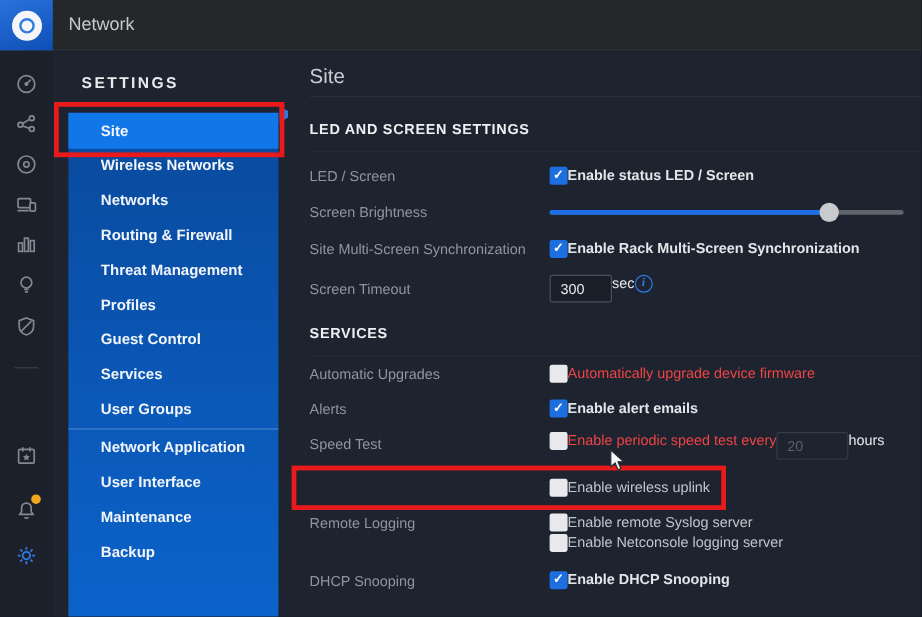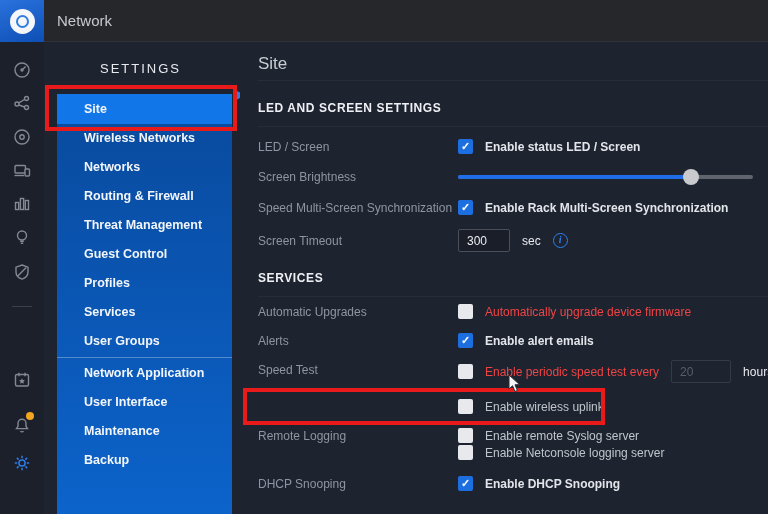--- a/index.html
+++ b/index.html
@@ -20,40 +20,40 @@
   .logo-ring { width:13px; height:13px; border:2.5px solid #2f7de1; border-radius:50%; }
   .topbar-title { position:absolute; left:57px; top:12px; font-size:15px; color:#c6c9ce; }
   
   .rail { position:absolute; left:0; top:42px; width:44px; height:472px; background:#1c202b; z-index:2; }
   .rail-icon { position:absolute; left:12px; width:20px; height:20px; cursor:pointer; }
   .rail-icon svg { width:20px; height:20px; display:block; }
   .rail-divider { position:absolute; left:12px; width:20px; border-top:1px solid #3a3f4a; }
   .badge-dot { position:absolute; right:-2px; top:-3px; width:8px; height:8px; border-radius:50%; background:#f2a51e; }
   
   .sidebar { position:absolute; left:44px; top:42px; width:196px; height:472px; background:#1e2330; }
-  .sidebar-header { position:absolute; left:24px; top:19px; font-size:13px; font-weight:normal;
-                    letter-spacing:2px; color:#e8eaee;margin-left:32px; }
+  .sidebar-header { position:absolute; left:24px; top:19px; font-size:13px; font-weight:bold;
+                    letter-spacing:2px; color:#e8eaee; }
   .menu { position:absolute; left:13px; top:52px; width:175px; height:420px;
           background:linear-gradient(180deg,#094a9c 0%, #0a55b2 45%, #0c63ca 100%); }
   .menu-item { height:29px; line-height:29px; padding-left:27px; font-size:12.5px; font-weight:600;
                color:#f2f5f9; cursor:pointer; white-space:nowrap; }
   .menu-item.active { height:30px; line-height:30px; background:#1177e8; }
   .menu-divider { border-top:1px solid rgba(255,255,255,0.30); margin:1px 0; }
   .select-arrow { position:absolute; left:189px; top:47px; width:0; height:0;
                   border-left:12px solid #2e7de0; border-top:6px solid transparent;
                   border-bottom:7px solid transparent; }
   
   .main { position:absolute; left:240px; top:42px; width:528px; height:472px; background:#1e2330; }
   .page-title { position:absolute; left:18px; top:12px; font-size:17px; color:#c9cdd2; }
   .title-rule { position:absolute; left:18px; top:38px; width:510px; border-top:1px solid #282d39; }
   .section-title { position:absolute; left:18px; font-size:12px; font-weight:bold;
                    letter-spacing:0.6px; color:#eef0f3; }
   .section-rule { position:absolute; left:18px; width:510px; border-top:1px solid #272c38; }
   .row-label { position:absolute; left:18px; font-size:12px; color:#8f95a0; white-space:nowrap; }
-  .ctrl { position:absolute; left:218px; display:flex; align-items:center; gap:12px; white-space:nowrap; }
+  .ctrl { position:absolute; left:218px; display:flex; gap:0; white-space:nowrap; }
   .cb { width:15px; height:15px; border-radius:2px; background:#e8e9ec; flex:0 0 auto;
         display:inline-block; text-align:center; cursor:pointer; }
   .cb::after { content:"✓"; display:block; font-size:11px; line-height:15px; font-weight:bold;
                color:#ffffff; opacity:0; }
   .cb[data-checked="true"] { background:#1d6fe0; }
   .cb[data-checked="true"]::after { opacity:1; }
   .cb-text { font-size:12px; font-weight:600; color:#e2e5e9; }
   .cb-text.muted { font-weight:400; color:#ef4444; }
   .cb-text.mid { font-weight:400; color:#c0c5cc; }
   .unit { font-size:12px; font-weight:normal; color:#e8eaed; }
@@ -162,22 +162,22 @@
   </div>
 
   <div class="sidebar">
     <div class="sidebar-header">SETTINGS</div>
     <div class="menu">
       <div class="menu-item active">Site</div>
       <div class="menu-item">Wireless Networks</div>
       <div class="menu-item">Networks</div>
       <div class="menu-item">Routing &amp; Firewall</div>
       <div class="menu-item">Threat Management</div>
+      <div class="menu-item">Profiles</div>
       <div class="menu-item">Guest Control</div>
-      <div class="menu-item">Profiles</div>
       <div class="menu-item">Services</div>
       <div class="menu-item">User Groups</div>
       <div class="menu-divider"></div>
       <div class="menu-item">Network Application</div>
       <div class="menu-item">User Interface</div>
       <div class="menu-item">Maintenance</div>
       <div class="menu-item">Backup</div>
     </div>
     <div class="select-arrow"></div>
   </div>
@@ -195,21 +195,21 @@
       <span class="cb-text">Enable status LED / Screen</span>
     </div>
 
     <div class="row-label" style="top:128px">Screen Brightness</div>
     <div class="slider" style="top: 127px; --pct: 79;">
       <div class="slider-track"></div>
       <div class="slider-fill"></div>
       <div class="slider-thumb"></div>
     </div>
 
-    <div class="row-label" style="top:159px">Speed Multi-Screen Synchronization</div>
+    <div class="row-label" style="top:159px">Site Multi-Screen Synchronization</div>
     <div class="ctrl" style="top:158px">
       <span class="cb" data-checked="true"></span>
       <span class="cb-text">Enable Rack Multi-Screen Synchronization</span>
     </div>
 
     <div class="row-label" style="top:192px">Screen Timeout</div>
     <div class="ctrl" style="top:187px">
       <input class="num-input" style="width: 52px;" value="300">
       <span class="unit">sec</span>
       <span class="info-icon">i</span>

